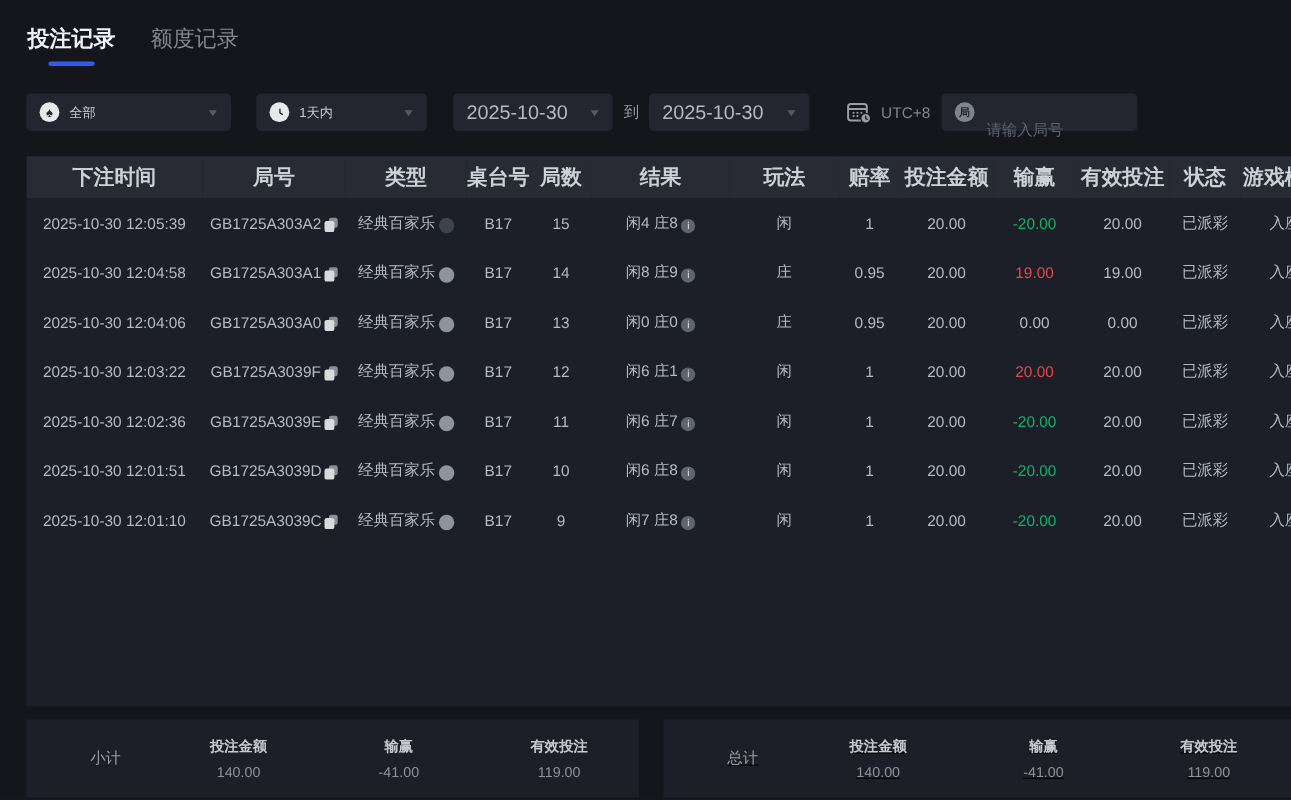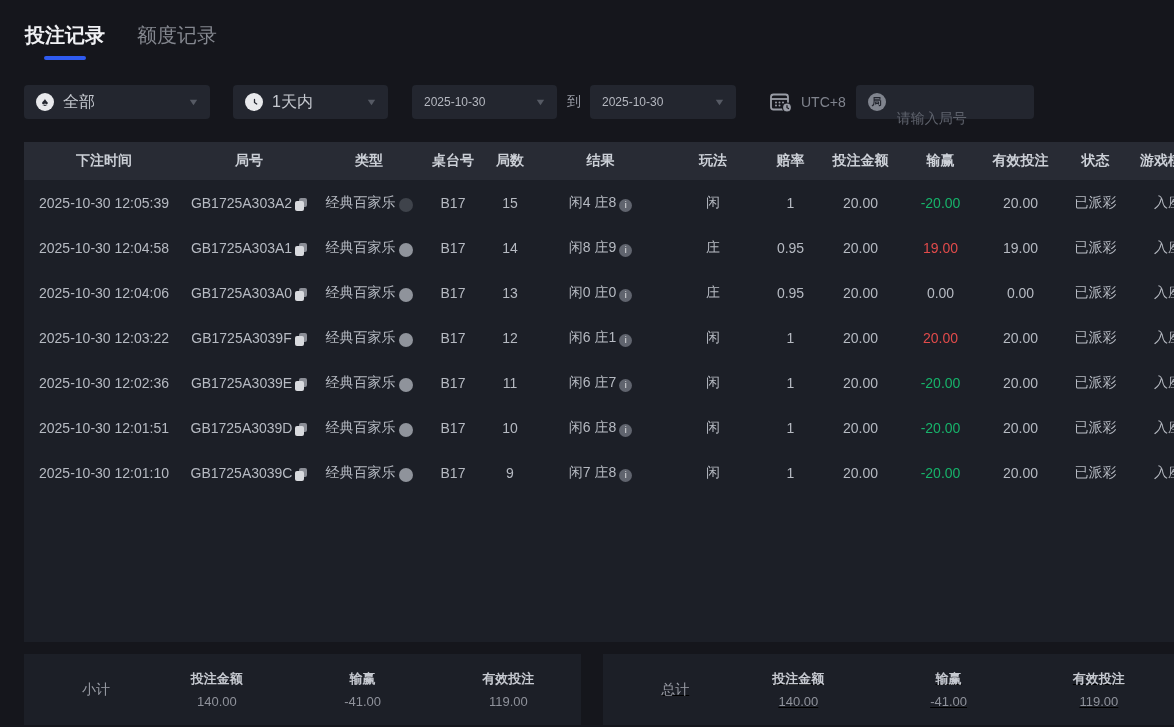--- a/index.html
+++ b/index.html
@@ -19,38 +19,38 @@
   .filters{display:flex;align-items:center;margin:25px 0 0 24px;height:34px;}
   .ctl{height:34px;background:#23262f;border-radius:4px;display:flex;align-items:center;
     box-sizing:border-box;padding:0 12px;cursor:pointer;}
   .sel1{width:186px;}
   .sel2{width:155px;margin-left:23px;}
   .date{width:145px;margin-left:24px;}
   .date2{width:146px;margin-left:9px;}
   .to-label{color:#9a9da6;font-size:14px;margin-left:10px;margin-right:0;}
   .icon-circle{width:18px;height:18px;border-radius:50%;background:#e8e9ec;color:#23262f;
     display:flex;align-items:center;justify-content:center;font-size:12px;flex:0 0 18px;}
-  .ctl .lbl{color:#c6c9d0;font-size:16px;margin-left:9px;}
-  .ctl .datelbl{color:#b5b8c0;font-size:12px;}
+  .ctl .lbl{color:#c6c9d0;font-size:12px;margin-left:9px;}
+  .ctl .datelbl{color:#b5b8c0;font-size:18px;}
   .chev{margin-left:auto;color:#565a64;font-size:9px;transform:scaleX(1.4);}
   .tz{display:flex;align-items:center;margin-left:32px;}
   .tz-label{color:#80848e;font-size:14px;margin-left:8px;}
   .round-input{width:178px;margin-left:10px;cursor:text;}
   .round-icon{width:18px;height:18px;border-radius:50%;background:#80848e;color:#23262f;
     display:flex;align-items:center;justify-content:center;font-size:10px;font-weight:700;flex:0 0 18px;}
   .round-input input{background:transparent;border:none;outline:none;color:#c6c9d0;
     font-size:14px;margin-left:9px;width:130px;font-family:inherit;margin-top:32px;}
   .round-input input::placeholder{color:#5f636d;}
   .query-btn{margin-left:15px;width:140px;height:36px;background:#4a68f0;border:none;
     border-radius:6px;color:#fff;font-size:16px;font-weight:700;cursor:pointer;
     font-family:inherit;flex:0 0 140px;}
   
   .table-wrap{margin:23px 0 0 24px;width:1150px;height:500px;background:#1c1f27;overflow:hidden;}
   table{border-collapse:collapse;table-layout:fixed;width:1184px;}
-  thead th{height:38px;background:#282b34;color:#ccd0d7;font-size:14px;font-weight:700;
+  thead th{height:38px;background:#282b34;color:#ccd0d7;font-size:19px;font-weight:700;
     text-align:center;padding:0;}
   tbody td{height:45px;text-align:center;color:#b6bac2;font-size:14px;padding:0;
     white-space:nowrap;}
   .tone-green{color:#17b26a;}
   .tone-red{color:#e14b4b;}
   .cell-inline{display:inline-flex;align-items:flex-end;gap:3px;}
   .copy-icon{position:relative;width:12px;height:13px;display:inline-block;}
   .copy-icon::after{content:"";position:absolute;right:0;top:0;width:8px;height:9px;
     border-radius:2px;background:#8b8e96;}
   .copy-icon::before{content:"";position:absolute;left:0;bottom:0;width:9px;height:10px;

